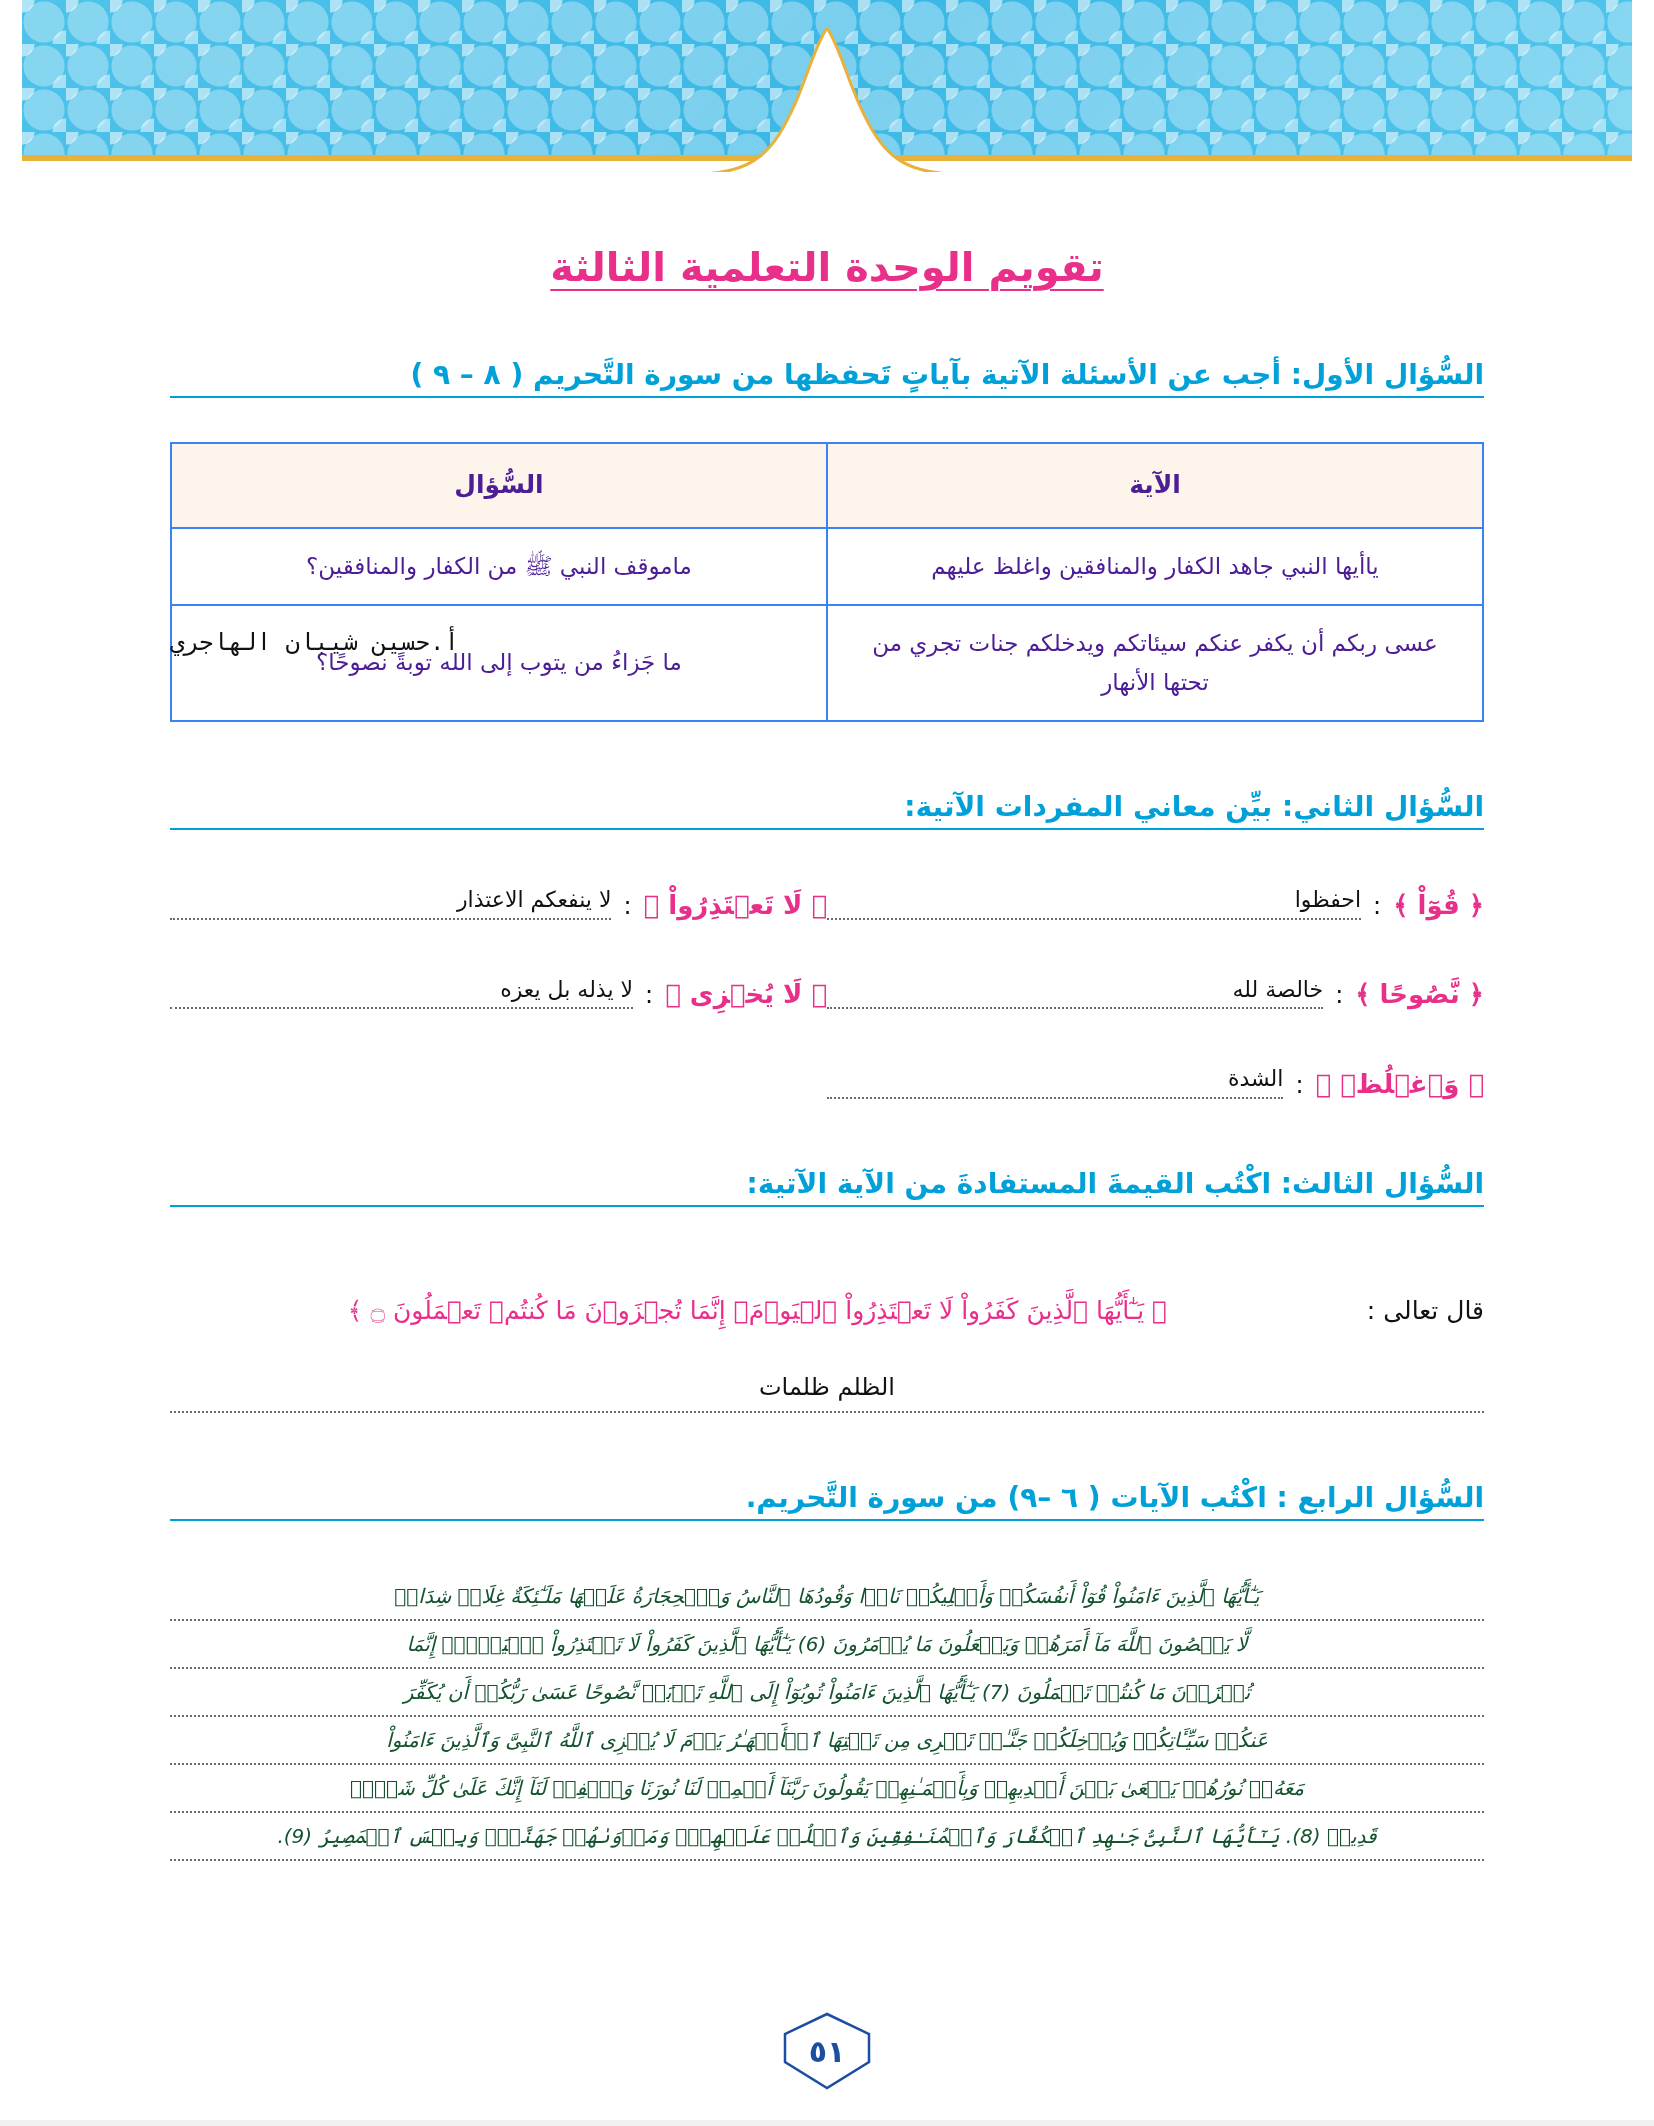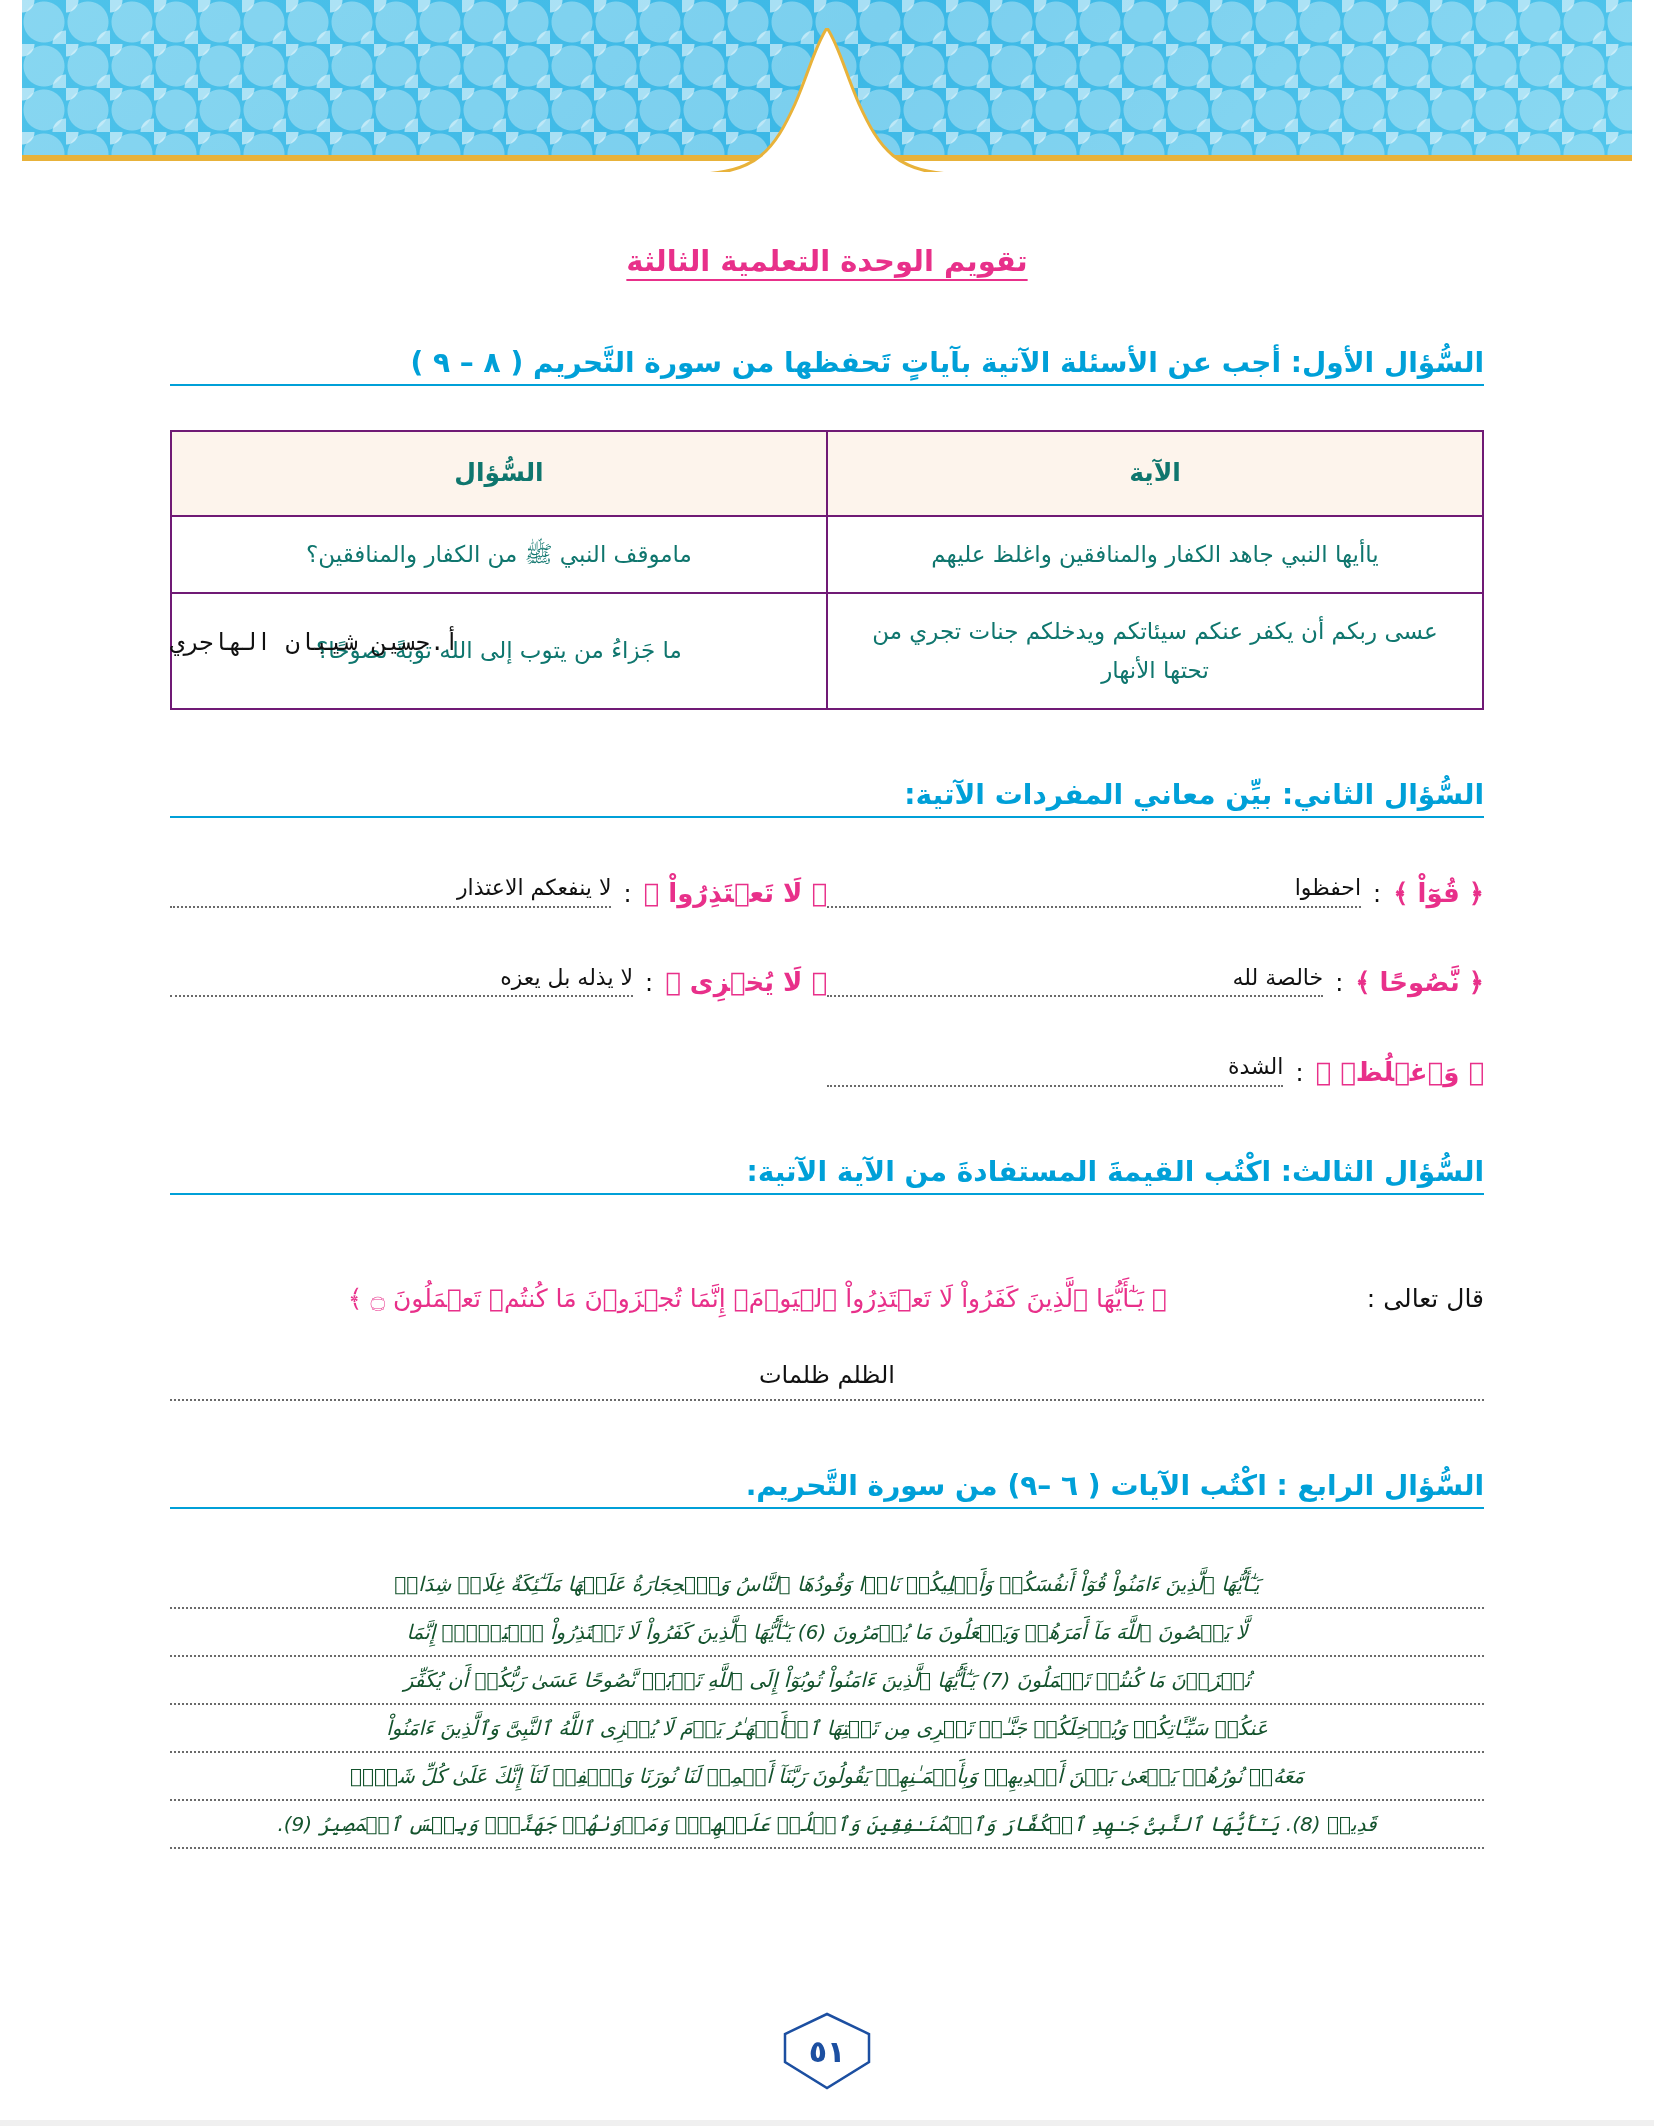--- a/index.html
+++ b/index.html
@@ -71,21 +71,21 @@
     top: 172px;
     left: 0;
     width: 1654px;
     padding: 0 170px;
     box-sizing: border-box;
   }
 
   .main-title {
     text-align: center;
     color: #e8308a;
-    font-size: 29px;
+    font-size: 40px;
     font-weight: bold;
     margin: 72px 0 0 0;
     text-decoration: underline;
     text-underline-offset: 8px;
     text-decoration-thickness: 2px;
   }
 
   .q-heading {
     color: #00a0d8;
     font-size: 28px;
@@ -97,24 +97,24 @@
   }
 
   
   table.qtable {
     width: 100%;
     border-collapse: collapse;
     margin-top: 44px;
     table-layout: fixed;
   }
   table.qtable th, table.qtable td {
-    border: 2px solid #701a75;
+    border: 2px solid #3b82f6;
     padding: 18px 22px;
     font-size: 23px;
-    color: #0f766e;
+    color: #4c1d95;
     text-align: center;
     vertical-align: middle;
     line-height: 1.7;
   }
   table.qtable thead th {
     background: #fdf4ec;
     font-weight: bold;
     font-size: 25px;
     padding: 20px 10px;
   }

